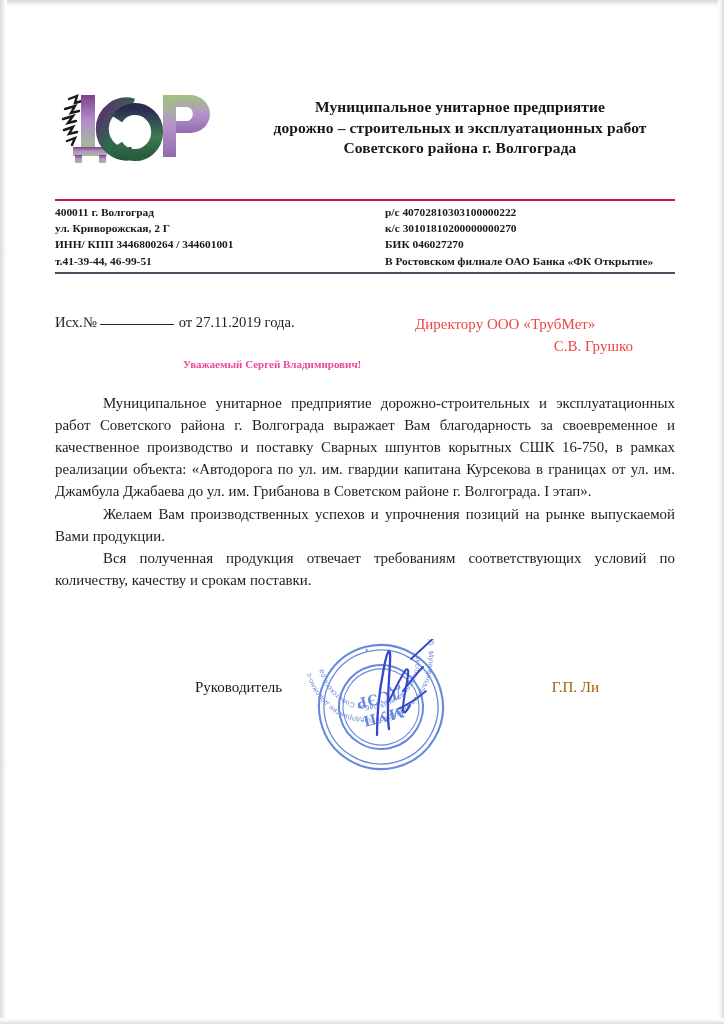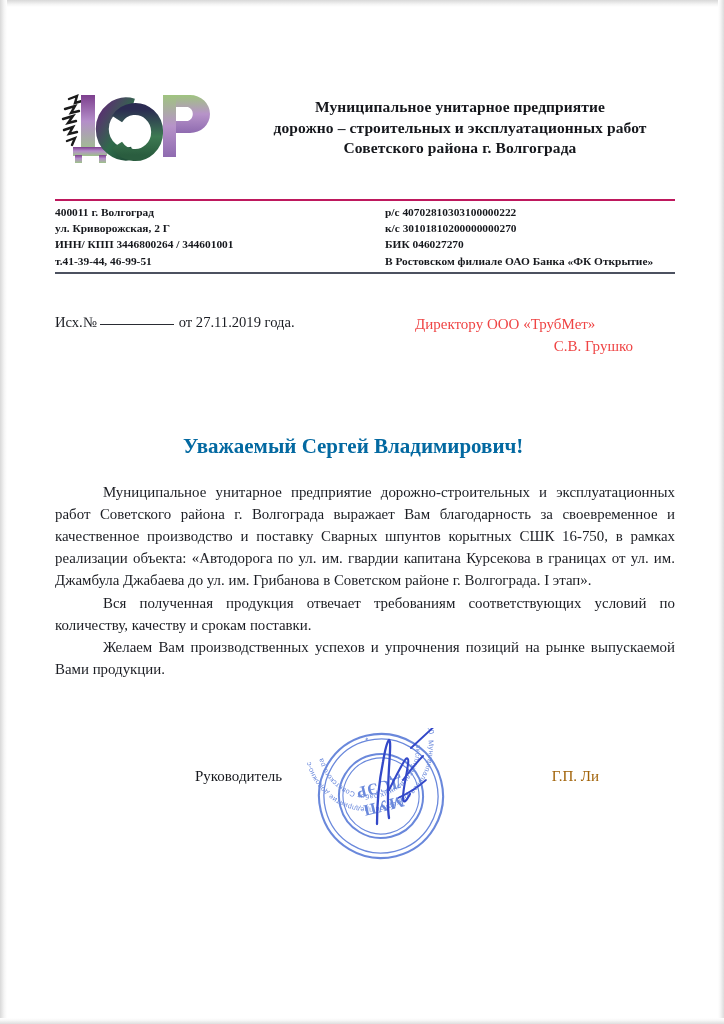--- a/index.html
+++ b/index.html
@@ -127,25 +127,24 @@
     flex: 1 1 auto;
     font-size: 15px;
     line-height: 1.46;
     color: #ef4444;
   }
   .addressee .line1 { display: block; white-space: nowrap; }
   .addressee .line2 { display: block; text-align: right; padding-right: 42px; }
 
   
   .salutation {
-    margin-top: 76px;
     padding-left: 128px;
     font-weight: bold;
-    font-size: 21px;
-    color: #0369a1;
+    font-size: 11px;
+    color: #ec4899;
   }
 
   
   .body-text {
     margin-top: 22px;
     font-size: 14.9px;
     line-height: 1.49;
     color: #1b1d23;
     text-align: justify;
     text-justify: inter-word;
@@ -289,22 +288,22 @@
       <div class="addressee">
         <span class="line1">Директору ООО «ТрубМет»</span>
         <span class="line2">С.В. Грушко</span>
       </div>
     </div>
 
     <div class="salutation">Уважаемый Сергей Владимирович!</div>
 
     <div class="body-text">
       <p>Муниципальное унитарное предприятие дорожно-строительных и эксплуатационных работ Советского района г. Волгограда выражает Вам благодарность за своевременное и качественное производство и поставку Сварных шпунтов корытных СШК 16-750, в рамках реализации объекта: «Автодорога по ул. им. гвардии капитана Курсекова в границах от ул. им. Джамбула Джабаева до ул. им. Грибанова в Советском районе г. Волгограда. I этап».</p>
+      <p>Желаем Вам производственных успехов и упрочнения позиций на рынке выпускаемой Вами продукции.</p>
       <p>Вся полученная продукция отвечает требованиям соответствующих условий по количеству, качеству и срокам поставки.</p>
-      <p>Желаем Вам производственных успехов и упрочнения позиций на рынке выпускаемой Вами продукции.</p>
     </div>
 
     <div class="signature-row">
       <div class="sig-role">Руководитель</div>
       <div class="sig-name">Г.П. Ли</div>
 
       <div class="stamp-wrap">
         <svg width="185" height="140" viewBox="0 0 185 140" xmlns="http://www.w3.org/2000/svg">
           <defs>
             <path id="ringOuter" d="M 82,118 m -64,0 a 64,64 0 1,1 128,0 a 64,64 0 1,1 -128,0"></path>

